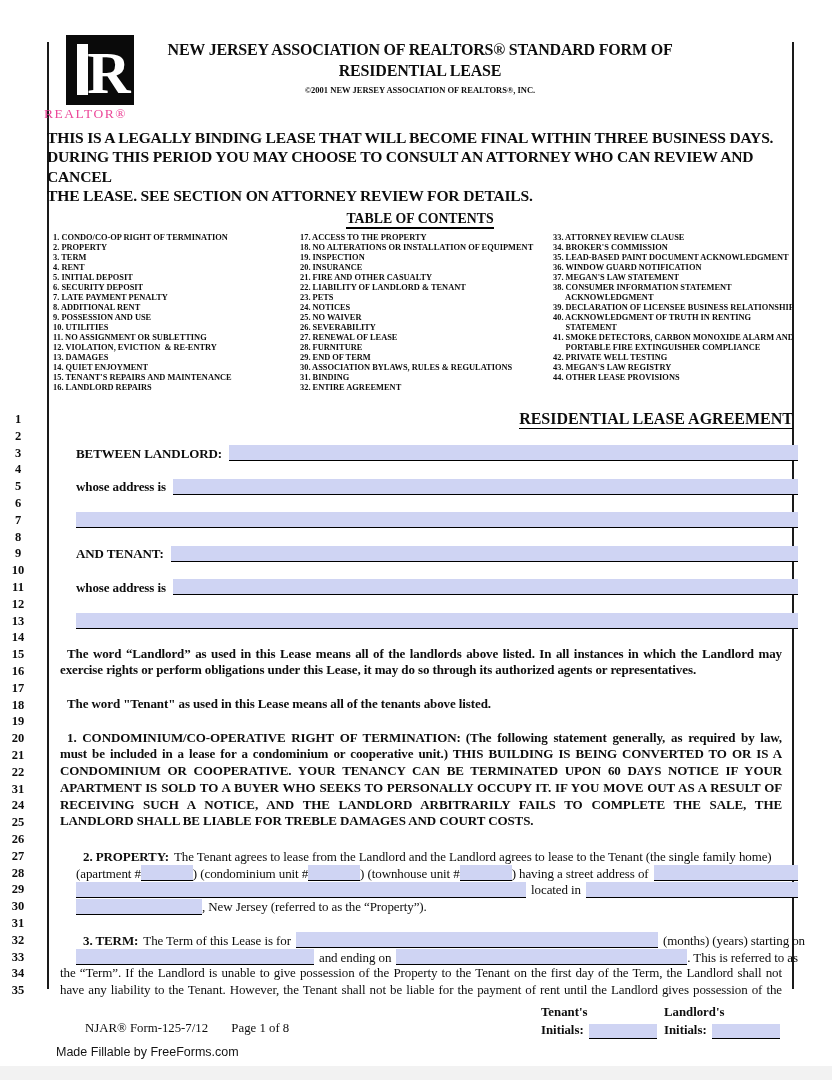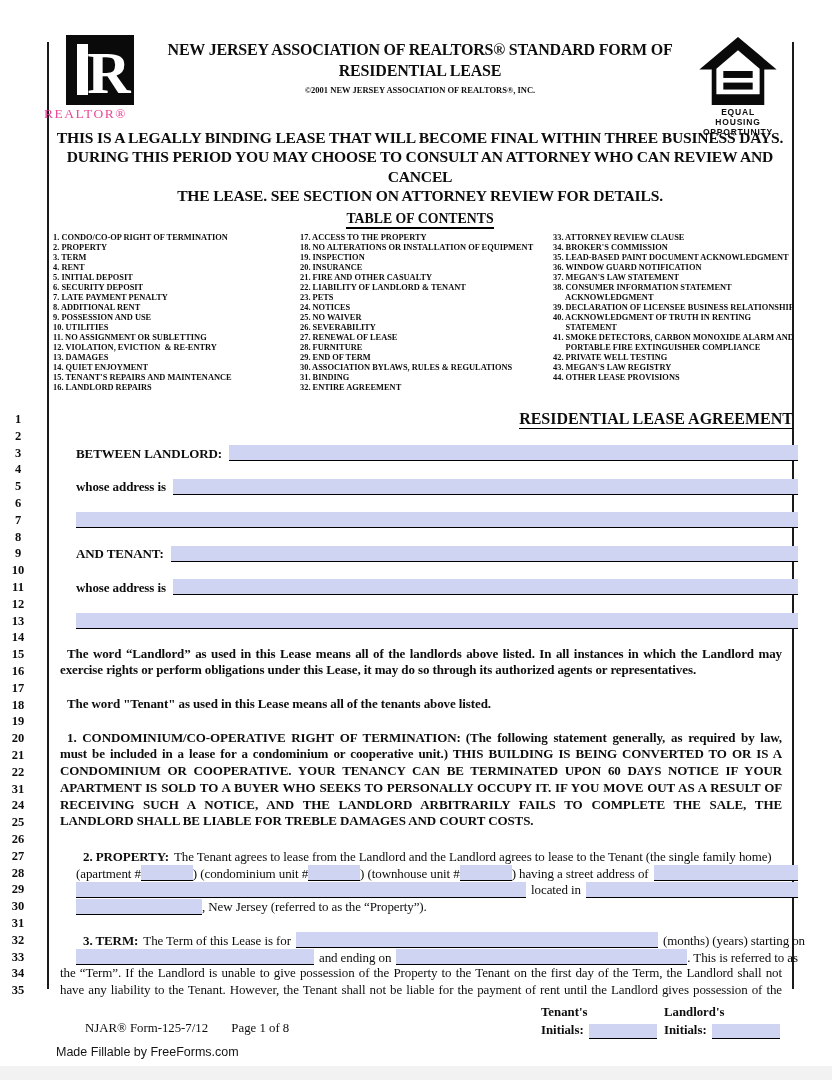--- a/index.html
+++ b/index.html
@@ -14,21 +14,21 @@
   .realtor-wordmark{position:absolute;left:44px;top:106px;width:112px;text-align:left;
         font-size:13.5px;letter-spacing:1.5px;color:#ec4899;}
   .hdr-title{position:absolute;left:150px;top:39px;width:540px;text-align:center;
         font-weight:bold;font-size:16px;letter-spacing:-0.2px;line-height:21px;}
   .hdr-copy{position:absolute;left:150px;top:85px;width:540px;text-align:center;
         font-weight:bold;font-size:8.5px;}
   .eho{position:absolute;left:697px;top:37px;width:82px;text-align:center;}
   .eho svg{width:78px;height:68px;display:block;margin:0 auto;}
   .eho-text{font-family:"Liberation Sans",sans-serif;font-weight:bold;font-size:8.5px;
         line-height:10px;letter-spacing:0.8px;margin-top:2px;}
-  .notice{position:absolute;left:47px;top:128px;width:746px;text-align:center;
+  .notice{position:absolute;left:47px;top:128px;width:746px;
         font-weight:bold;font-size:15.6px;line-height:19.3px;letter-spacing:-0.2px;}
 
   
   .toc-title{position:absolute;left:47px;top:211px;width:746px;text-align:center;
         font-weight:bold;font-size:13.8px;}
   .toc-title span{border-bottom:2px solid #000;padding-bottom:1px;}
   .toc-col{position:absolute;top:233px;font-weight:bold;font-size:8.4px;}
   .toc-col .toc-item{height:10px;line-height:10px;white-space:pre;}
   .toc-c1{left:53px;width:244px;} .toc-c2{left:300px;width:250px;} .toc-c3{left:553px;width:236px;}
 
@@ -89,32 +89,20 @@
     </svg>
   </div>
   <div class="realtor-wordmark">REALTOR®</div>
 
   <div class="hdr-title">
     <div>NEW JERSEY ASSOCIATION OF REALTORS® STANDARD FORM OF</div>
     <div>RESIDENTIAL LEASE</div>
   </div>
   <div class="hdr-copy">©2001 NEW JERSEY ASSOCIATION OF REALTORS®, INC.</div>
 
-  <div class="eho">
-    <svg viewBox="0 0 100 88" xmlns="http://www.w3.org/2000/svg">
-      <path d="M50 0 L100 42 L84 42 L84 88 L16 88 L16 42 L0 42 Z" fill="#0a0a0a"></path>
-      <path d="M50 17 L78 41 L78 74 L22 74 L22 41 Z" fill="#ffffff"></path>
-      <rect x="31" y="44" width="38" height="9" fill="#0a0a0a"></rect>
-      <rect x="31" y="59" width="38" height="9" fill="#0a0a0a"></rect>
-    </svg>
-    <div class="eho-text">
-      <div>EQUAL HOUSING</div>
-      <div>OPPORTUNITY</div>
-    </div>
-  </div>
 
   <div class="notice">
     <div>THIS IS A LEGALLY BINDING LEASE THAT WILL BECOME FINAL WITHIN THREE BUSINESS DAYS.</div>
     <div>DURING THIS PERIOD YOU MAY CHOOSE TO CONSULT AN ATTORNEY WHO CAN REVIEW AND CANCEL</div>
     <div>THE LEASE. SEE SECTION ON ATTORNEY REVIEW FOR DETAILS.</div>
   </div>
 
   <div class="toc-title">
     <span>TABLE OF CONTENTS</span>
   </div>

